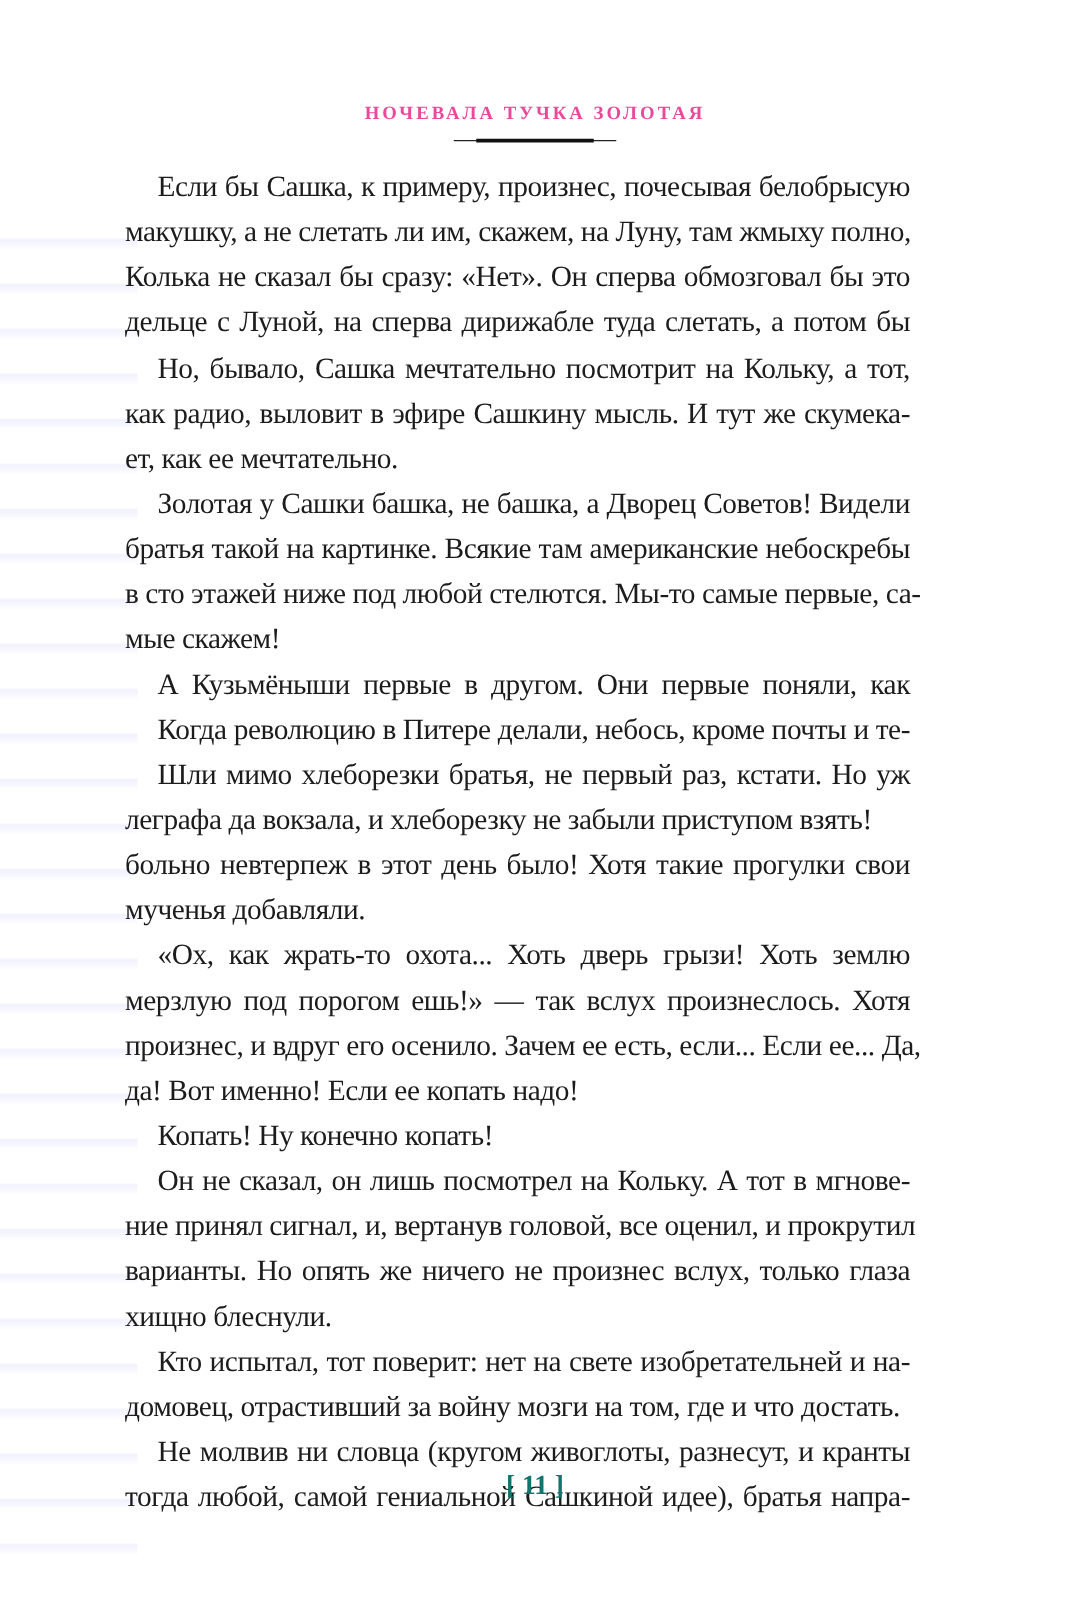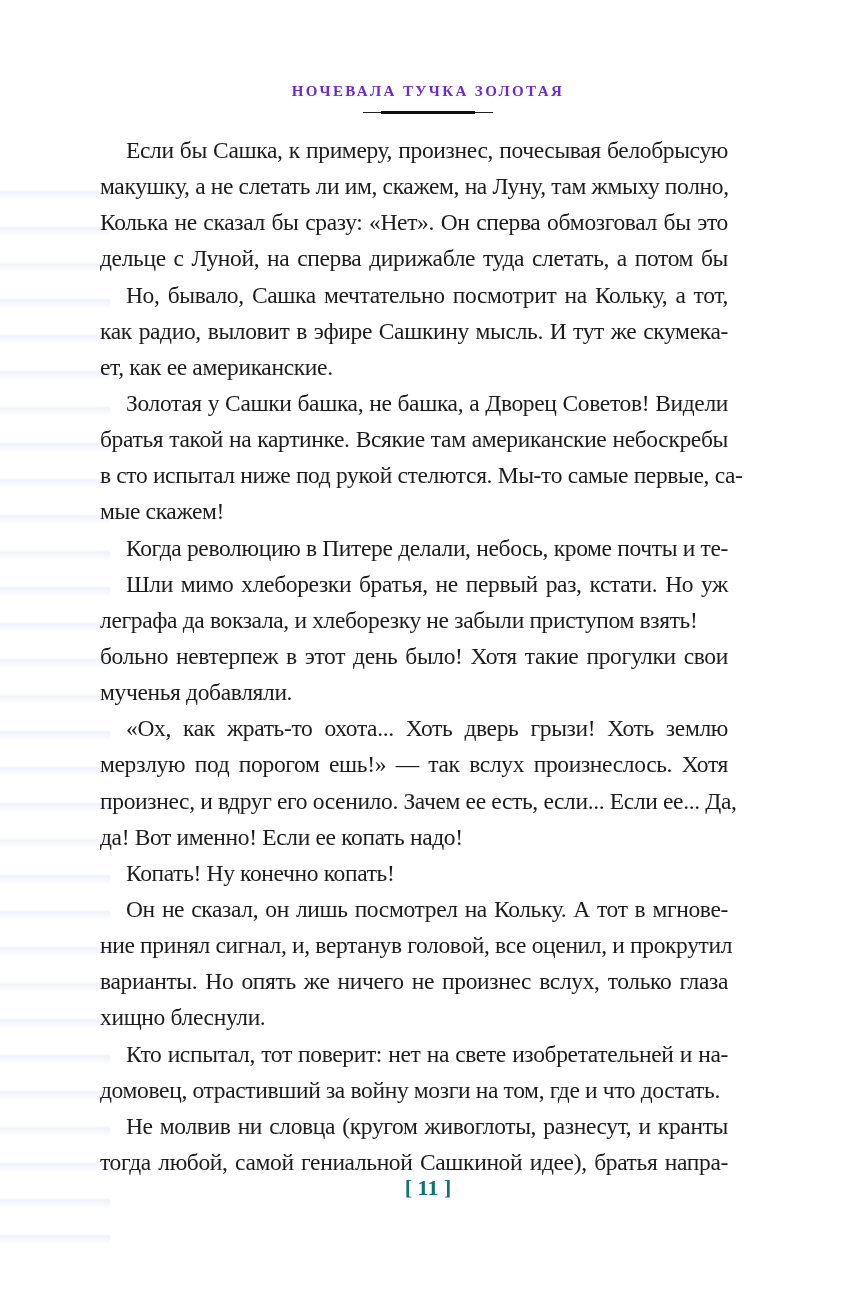--- a/index.html
+++ b/index.html
@@ -12,21 +12,21 @@
       color: #1c1c1c;
     }
     .bleed {
       position: absolute; left: 0; top: 170px; width: 110px; height: 1100px;
       background:
         repeating-linear-gradient(180deg, rgba(140,150,235,0.0) 0px, rgba(140,150,235,0.0) 20px, rgba(150,160,240,0.18) 22px, rgba(150,160,240,0.0) 30px, rgba(150,160,240,0.0) 36px);
       opacity: 0.8;
     }
     .header {
       position: absolute; top: 83px; left: 0; width: 856px; text-align: center;
-      font-size: 15px; letter-spacing: 2.4px; font-weight: bold; color: #6d28d9;
+      font-size: 15px; letter-spacing: 2.4px; font-weight: bold; color: #ec4899;
     }
     .rule {
       position: absolute; top: 112px; left: 363px; width: 130px; height: 1px; background: #222;
     }
     .rule-thick {
       position: absolute; top: 111px; left: 381px; width: 94px; height: 3px; background: #111;
     }
     .text {
       position: absolute; top: 132px; left: 100px; width: 628px;
       font-size: 23.5px; line-height: 36.15px;
@@ -54,25 +54,26 @@
 <div class="rule"></div>
 <div class="rule-thick"></div>
 
 <div class="text" id="body-text">
     <span class="line indent">Если бы Сашка, к примеру, произнес, почесывая белобрысую</span>
     <span class="line">макушку, а не слетать ли им, скажем, на Луну, там жмыху полно,</span>
     <span class="line">Колька не сказал бы сразу: «Нет». Он сперва обмозговал бы это</span>
     <span class="line">дельце с Луной, на сперва дирижабле туда слетать, а потом бы</span>
     <span class="line indent">Но, бывало, Сашка мечтательно посмотрит на Кольку, а тот,</span>
     <span class="line">как радио, выловит в эфире Сашкину мысль. И тут же скумека-</span>
-    <span class="line last">ет, как ее американские.</span>
+    <span class="line last">ет, как ее мечтательно.</span>
     <span class="line indent">Золотая у Сашки башка, не башка, а Дворец Советов! Видели</span>
     <span class="line">братья такой на картинке. Всякие там американские небоскребы</span>
-    <span class="line">в сто испытал ниже под рукой стелются. Мы-то самые первые, са-</span>
+    <span class="line">в сто этажей ниже под любой стелются. Мы-то самые первые, са-</span>
     <span class="line last">мые скажем!</span>
+    <span class="line indent">А Кузьмёныши первые в другом. Они первые поняли, как</span>
     <span class="line indent">Когда революцию в Питере делали, небось, кроме почты и те-</span>
     <span class="line indent">Шли мимо хлеборезки братья, не первый раз, кстати. Но уж</span>
     <span class="line last">леграфа да вокзала, и хлеборезку не забыли приступом взять!</span>
     <span class="line">больно невтерпеж в этот день было! Хотя такие прогулки свои</span>
     <span class="line last">мученья добавляли.</span>
     <span class="line indent">«Ох, как жрать-то охота... Хоть дверь грызи! Хоть землю</span>
     <span class="line">мерзлую под порогом ешь!» — так вслух произнеслось. Хотя</span>
     <span class="line">произнес, и вдруг его осенило. Зачем ее есть, если... Если ее... Да,</span>
     <span class="line last">да! Вот именно! Если ее копать надо!</span>
     <span class="line indent last">Копать! Ну конечно копать!</span>

